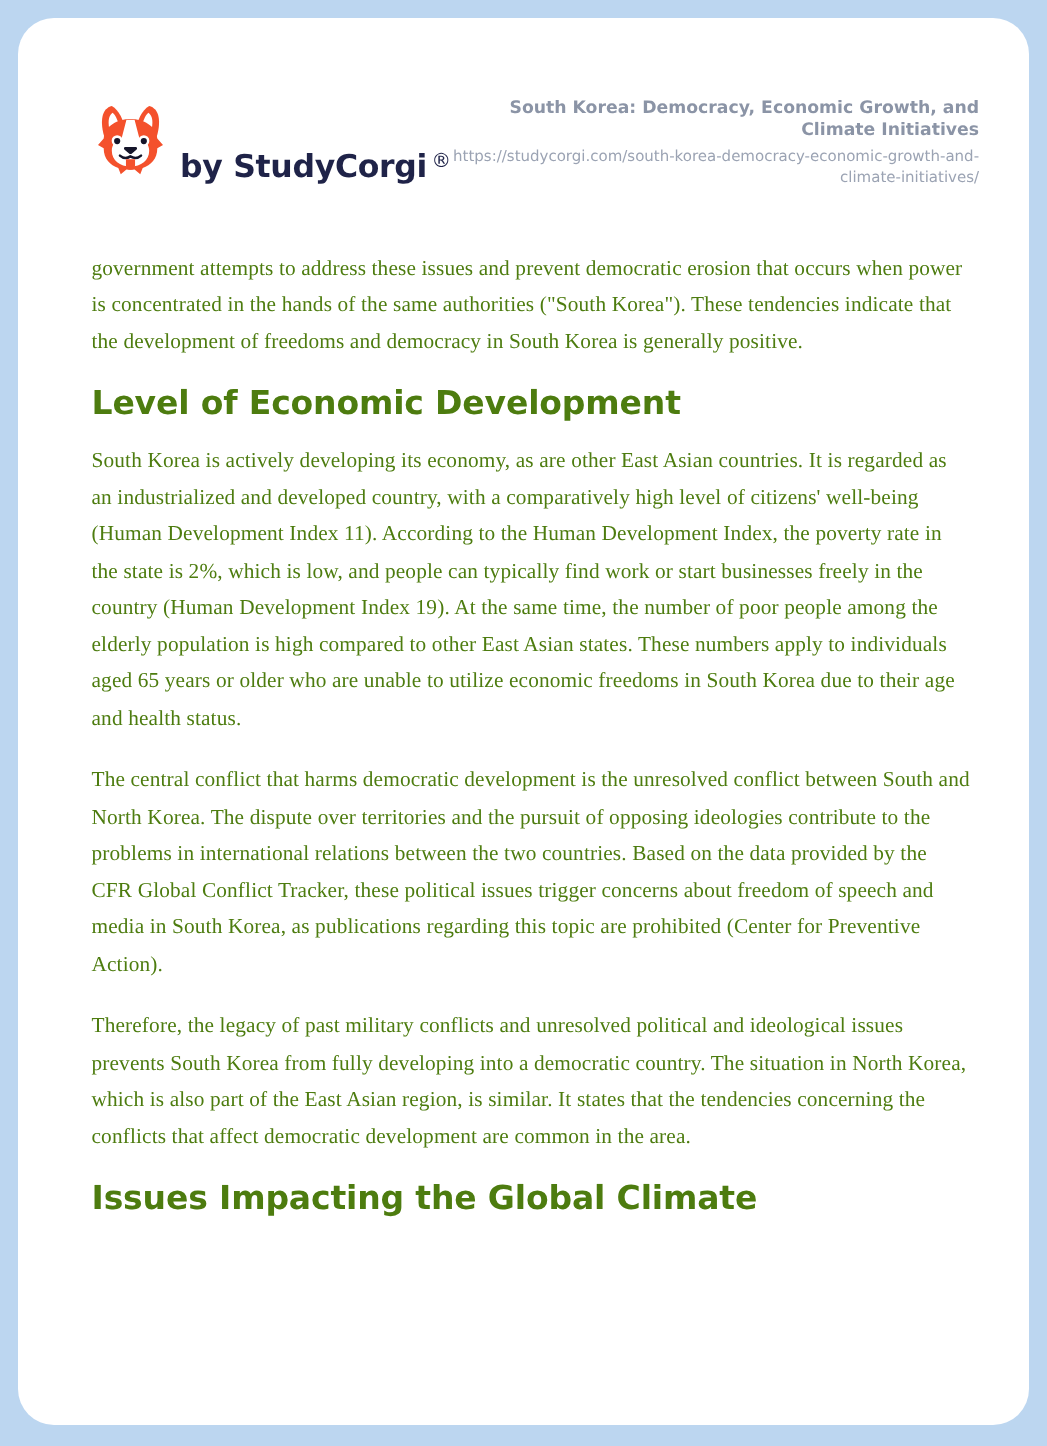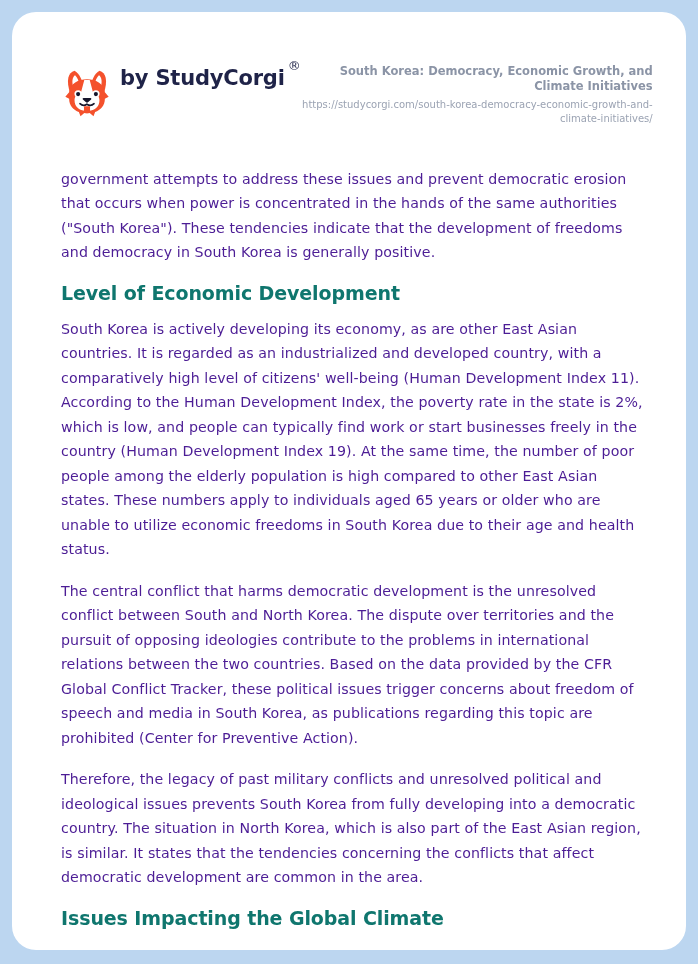--- a/index.html
+++ b/index.html
@@ -27,21 +27,21 @@
   }
   
   .doc-header {
     display: flex;
     justify-content: space-between;
     align-items: center;
     margin-bottom: 42px;
   }
   .brand {
     display: flex;
-    align-items: flex-start;
+    align-items: flex-end;
     white-space: nowrap;
   }
   .logo-icon {
     display: inline-block;
     width: 52px;
     height: 57px;
     margin-right: 7px;
     flex: 0 0 auto;
   }
   .brand-text {
@@ -75,28 +75,29 @@
     font-weight: 400;
     line-height: 1.32;
     color: #9ba3b3;
     word-break: break-all;
   }
   
   .article p {
     margin: 13px 0 17px 0;
     font-size: 14.2px;
     line-height: 24.5px;
-    color: #4c1d95;
+    color: #4d7c0f;
     letter-spacing: 0.1px;
+    font-family: Liberation Serif, serif;
   }
   .article h2 {
     margin: 11px 0 13px 0;
-    font-size: 19px;
+    font-size: 22px;
     font-weight: 700;
-    color: #0f766e;
+    color: #4d7c0f;
     letter-spacing: -0.1px;
   }
 </style>
 </head>
 <body>
 
 <div class="card">
 
   <header class="doc-header">
     <div class="brand">

